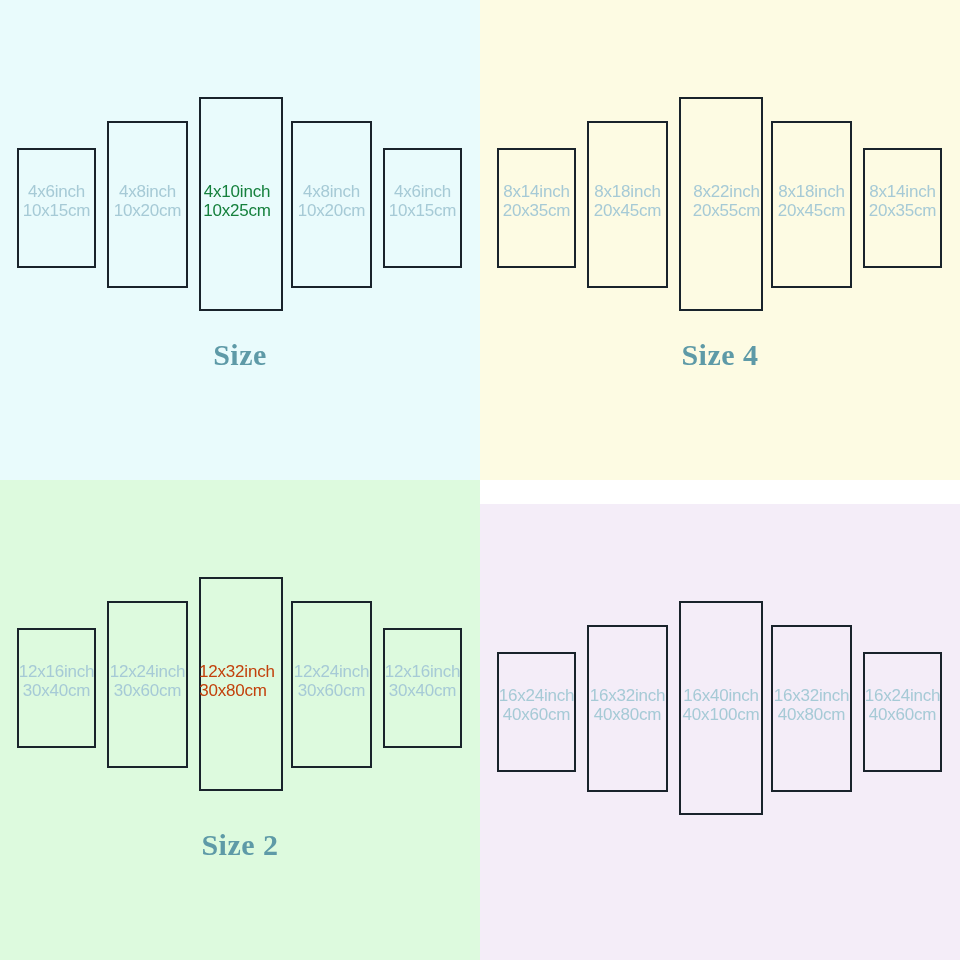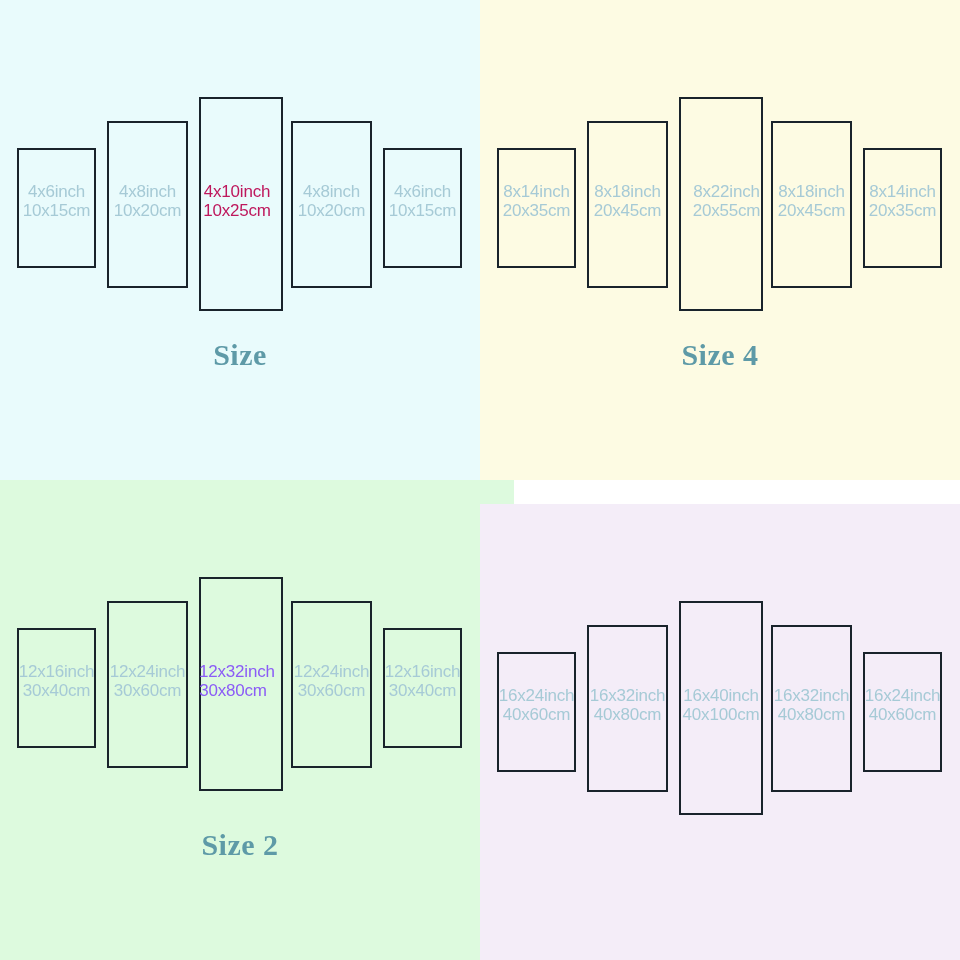--- a/index.html
+++ b/index.html
@@ -85,21 +85,21 @@
         <div class="panel-label" style="top: 182px; left: 17px; width: 79px; color: rgb(166, 202, 214);">
           <span class="ln">4x6inch</span>
           <span class="ln">10x15cm</span>
         </div>
         <div class="panel" style="left: 107px; top: 121px; width: 81px; height: 167px; border-color: rgb(25, 35, 43);"></div>
         <div class="panel-label" style="top: 182px; left: 107px; width: 81px; color: rgb(166, 202, 214);">
           <span class="ln">4x8inch</span>
           <span class="ln">10x20cm</span>
         </div>
         <div class="panel" style="left: 199px; top: 97px; width: 84px; height: 214px; border-color: rgb(25, 35, 43);"></div>
-        <div class="panel-label" style="top: 182px; left: 199px; width: 76px; color: #be185d;">
+        <div class="panel-label" style="top: 182px; left: 199px; width: 76px; color: #15803d;">
           <span class="ln">4x10inch</span>
           <span class="ln">10x25cm</span>
         </div>
         <div class="panel" style="left: 291px; top: 121px; width: 81px; height: 167px; border-color: rgb(25, 35, 43);"></div>
         <div class="panel-label" style="top: 182px; left: 291px; width: 81px; color: rgb(166, 202, 214);">
           <span class="ln">4x8inch</span>
           <span class="ln">10x20cm</span>
         </div>
         <div class="panel" style="left: 383px; top: 148px; width: 79px; height: 120px; border-color: rgb(25, 35, 43);"></div>
         <div class="panel-label" style="top: 182px; left: 383px; width: 79px; color: rgb(166, 202, 214);">
@@ -134,34 +134,34 @@
         </div>
         <div class="panel" style="left: 383px; top: 148px; width: 79px; height: 120px; border-color: rgb(25, 35, 43);"></div>
         <div class="panel-label" style="top: 182px; left: 383px; width: 79px; color: rgb(166, 202, 214);">
           <span class="ln">8x14inch</span>
           <span class="ln">20x35cm</span>
         </div>
       </div>
     <div class="quad-title" style="color: rgb(94, 154, 167);">Size 4</div>
   </div>
 
-  <div class="quadrant q-bl" style="background: rgb(221, 250, 222); padding-left: 34px;">
+  <div class="quadrant q-bl" style="background: rgb(221, 250, 222);">
     <div class="panels">
         <div class="panel" style="left: 17px; top: 148px; width: 79px; height: 120px; border-color: rgb(25, 35, 43);"></div>
         <div class="panel-label" style="top: 182px; left: 17px; width: 79px; color: rgb(166, 202, 214);">
           <span class="ln">12x16inch</span>
           <span class="ln">30x40cm</span>
         </div>
         <div class="panel" style="left: 107px; top: 121px; width: 81px; height: 167px; border-color: rgb(25, 35, 43);"></div>
         <div class="panel-label" style="top: 182px; left: 107px; width: 81px; color: rgb(166, 202, 214);">
           <span class="ln">12x24inch</span>
           <span class="ln">30x60cm</span>
         </div>
         <div class="panel" style="left: 199px; top: 97px; width: 84px; height: 214px; border-color: rgb(25, 35, 43);"></div>
-        <div class="panel-label" style="top: 182px; left: 199px; width: 68px; color: #8b5cf6;">
+        <div class="panel-label" style="top: 182px; left: 199px; width: 68px; color: #c2410c;">
           <span class="ln">12x32inch</span>
           <span class="ln">30x80cm</span>
         </div>
         <div class="panel" style="left: 291px; top: 121px; width: 81px; height: 167px; border-color: rgb(25, 35, 43);"></div>
         <div class="panel-label" style="top: 182px; left: 291px; width: 81px; color: rgb(166, 202, 214);">
           <span class="ln">12x24inch</span>
           <span class="ln">30x60cm</span>
         </div>
         <div class="panel" style="left: 383px; top: 148px; width: 79px; height: 120px; border-color: rgb(25, 35, 43);"></div>
         <div class="panel-label" style="top: 182px; left: 383px; width: 79px; color: rgb(166, 202, 214);">

